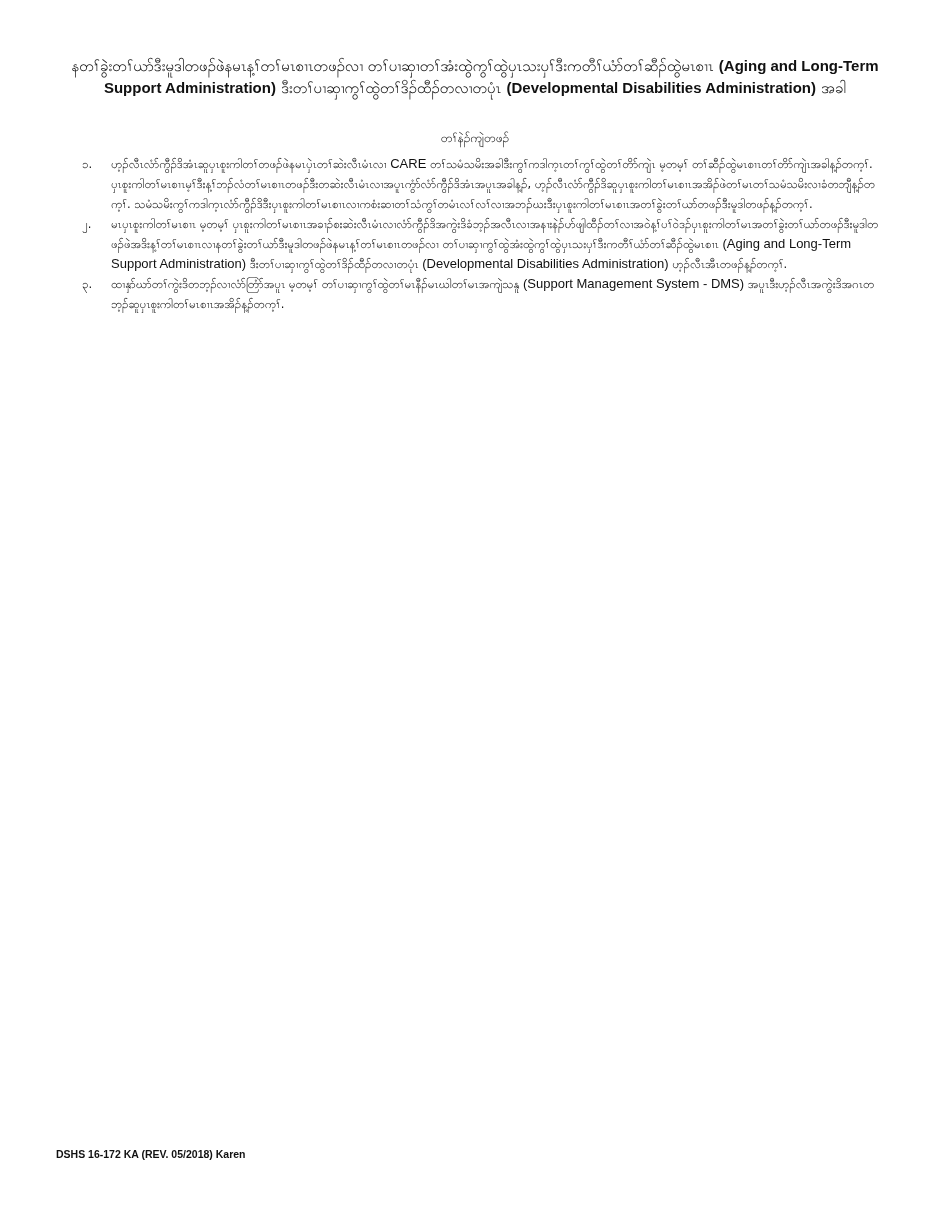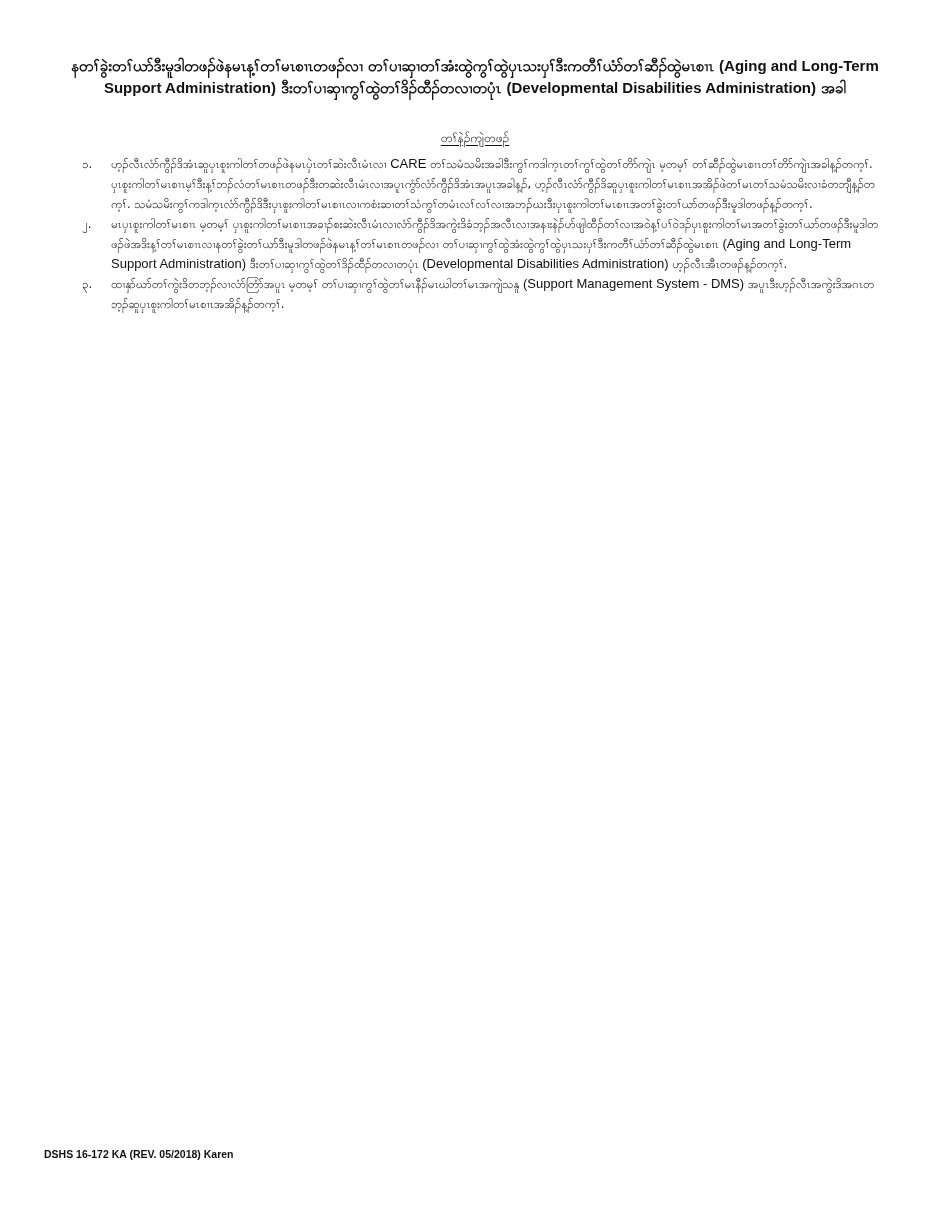--- a/index.html
+++ b/index.html
@@ -30,33 +30,32 @@
       font-size: 15px;
       line-height: 22px;
       font-weight: bold;
     }
     .title .en {
       font-family: "Liberation Sans", sans-serif;
       font-weight: bold;
       font-size: 15px;
     }
     .title .my {
-      font-weight: bold;
+      font-weight: normal;
     }
     .subtitle {
       position: absolute;
       left: 0;
       top: 130px;
       width: 950px;
       text-align: center;
       font-size: 12px;
       line-height: 16px;
     }
     .subtitle span {
-      text-decoration: underline;
       text-underline-offset: 3px;
     }
     .list {
       position: absolute;
       left: 82px;
       top: 154px;
       width: 800px;
       margin: 0;
       padding: 0;
       list-style: none;
@@ -74,21 +73,21 @@
       top: 0;
       width: 24px;
     }
     .list .en {
       font-family: "Liberation Sans", sans-serif;
       font-size: 13px;
       text-align: right;
     }
     .footer {
       position: absolute;
-      left: 44px;
+      left: 56px;
       top: 1147px;
       font-family: "Liberation Sans", sans-serif;
       font-weight: bold;
       font-size: 10.5px;
       line-height: 14px;
     }
   </style>
 </head>
 <body>
 

